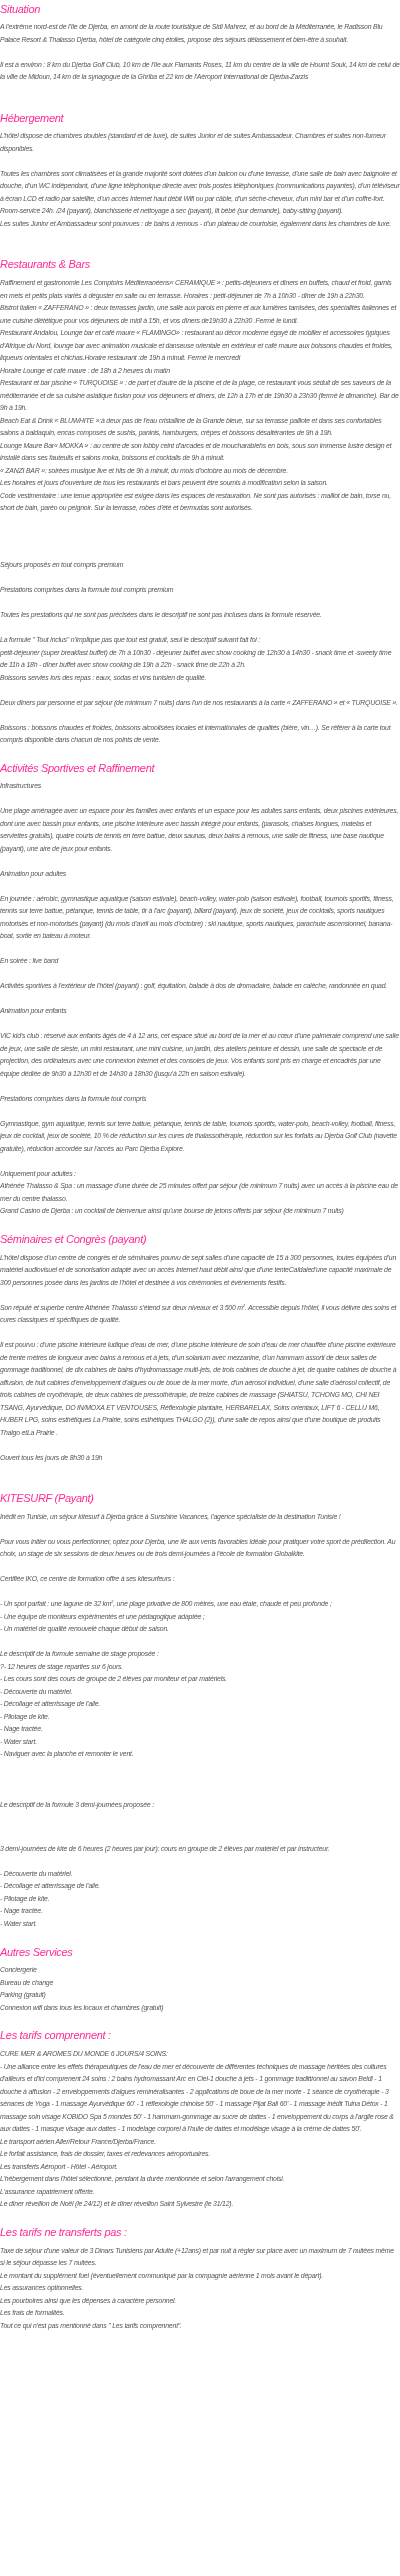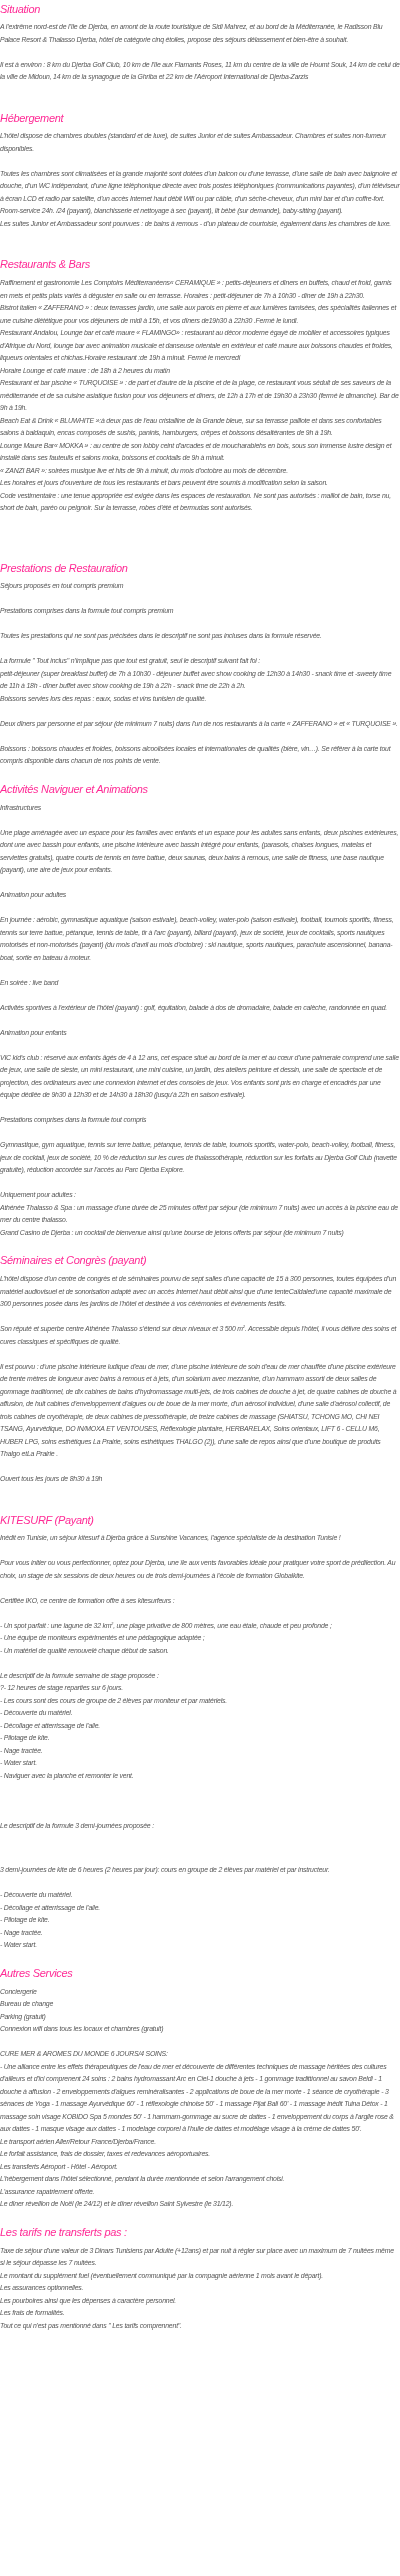--- a/index.html
+++ b/index.html
@@ -66,33 +66,32 @@
     <p class="para tight">Restaurant et bar piscine «  TURQUOISE  » : de part et d’autre de la piscine et de la plage, ce restaurant vous séduit de ses saveurs de la méditerranée et de sa cuisine asiatique fusion pour vos déjeuners et dîners, de 12h à 17h et de 19h30 à 23h30 (fermé le dimanche). Bar de 9h à 19h.</p>
     <p class="para tight">Beach Eat &amp; Drink « BLUWHITE »:à deux pas de l’eau cristalline de la Grande bleue, sur sa terrasse paillote et dans ses confortables salons à baldaquin, encas composés de sushis, paninis, hamburgers, crêpes et boissons désaltérantes de 9h à 19h.</p>
     <p class="para tight">Lounge Maure Bar«  MOKKA » : au centre de son lobby ceint d’arcades et de moucharabiehs en bois, sous son immense lustre design et installé dans ses fauteuils et salons moka, boissons et cocktails de 9h à minuit.</p>
     <p class="para tight"> «  ZANZI BAR  »: soirées musique live et hits de 9h à minuit, du mois d’octobre au mois de décembre.</p>
     <p class="para tight">Les horaires et jours d’ouverture de tous les restaurants et bars peuvent être soumis à modification selon la saison.</p>
     <p class="para">Code vestimentaire : une tenue appropriée est exigée dans les espaces de restauration. Ne sont pas autorisés : maillot de bain, torse nu, short de bain, paréo ou peignoir. Sur la terrasse, robes d’été et bermudas sont autorisés.</p>
   </section>
   <div class="gap-l"></div>
 
   <section class="section">
-    <h2 class="heading">Prestations de Restauration</h2>
     <p class="para">Séjours proposés en tout compris premium</p>
     <p class="para">Prestations comprises dans la formule tout compris premium</p>
     <p class="para">Toutes les prestations qui ne sont pas précisées dans le descriptif ne sont pas incluses dans la formule réservée.</p>
     <p class="para tight">La formule " Tout inclus" n’implique pas que tout est gratuit, seul le descriptif suivant fait foi :</p>
     <p class="para tight">petit-déjeuner (super breakfast buffet) de 7h à 10h30 - déjeuner buffet avec show cooking de 12h30 à 14h30 - snack time et -sweety time de 11h à 18h  - dîner buffet avec show cooking de 19h à 22h - snack time de 22h à 2h.</p>
     <p class="para">Boissons servies lors des repas : eaux, sodas et vins tunisien de qualité.</p>
     <p class="para">Deux dîners par personne et par séjour (de minimum 7 nuits) dans l’un de nos restaurants à la carte « ZAFFERANO » et « TURQUOISE ».</p>
     <p class="para">Boissons : boissons chaudes et froides, boissons alcoolisées locales et internationales de qualités (bière, vin…). Se référer à la carte tout compris disponible dans chacun de nos points de vente.</p>
   </section>
 
   <section class="section">
-    <h2 class="heading">Activités Naviguer et Animations</h2>
+    <h2 class="heading">Activités Sportives et Raffinement</h2>
     <p class="para">Infrastructures</p>
     <p class="para">Une plage aménagée avec un espace pour les familles avec enfants et un espace pour les adultes sans enfants, deux piscines extérieures, dont une avec bassin pour enfants, une piscine intérieure avec bassin intégré pour enfants, (parasols, chaises longues, matelas et serviettes gratuits), quatre courts de tennis en terre battue, deux saunas, deux bains à remous, une salle de fitness, une base nautique (payant), une aire de jeux pour enfants.</p>
     <p class="para">Animation pour adultes</p>
     <p class="para">En journée : aérobic, gymnastique aquatique (saison estivale), beach-volley, water-polo (saison estivale), football, tournois sportifs, fitness, tennis sur terre battue, pétanque, tennis de table, tir à l’arc (payant), billard (payant), jeux de société, jeux de cocktails, sports nautiques motorisés et non-motorisés (payant) (du mois d’avril au mois d’octobre) : ski nautique, sports nautiques, parachute ascensionnel, banana-boat, sortie en bateau à moteur.</p>
     <p class="para">En soirée : live band</p>
     <p class="para">Activités sportives à l’extérieur de l’hôtel (payant) : golf, équitation, balade à dos de dromadaire, balade en calèche, randonnée en quad.</p>
     <p class="para">Animation pour enfants</p>
     <p class="para">VIC kid’s club  : réservé aux enfants âgés de 4 à 12 ans, cet espace situé au bord de la mer et au cœur d’une palmeraie comprend une salle de jeux, une salle de sieste, un mini restaurant, une mini cuisine, un jardin, des ateliers peinture et dessin, une salle de spectacle et de projection, des ordinateurs avec une connexion internet et des consoles de jeux. Vos enfants sont pris en charge et encadrés par une équipe dédiée de 9h30 à 12h30 et de 14h30 à 18h30 (jusqu’à 22h en saison estivale).</p>
     <p class="para">Prestations comprises dans la formule tout compris</p>
     <p class="para">Gymnastique, gym aquatique, tennis sur terre battue, pétanque, tennis de table, tournois sportifs, water-polo, beach-volley, football, fitness, jeux de cocktail, jeux de société, 10 % de réduction sur les cures de thalassothérapie, réduction sur les forfaits au Djerba Golf Club (navette gratuite), réduction accordée sur l’accès au Parc Djerba Explore.</p>
@@ -148,20 +147,21 @@
 
   <section class="section">
     <h2 class="heading">Autres Services</h2>
     <p class="para tight">Conciergerie</p>
     <p class="para tight">Bureau de change</p>
     <p class="para tight">Parking (gratuit)</p>
     <p class="para">Connexion wifi dans tous les locaux et chambres (gratuit)</p>
   </section>
 
   <section class="section">
+    <h2 class="heading">Les tarifs comprennent :</h2>
     <p class="para tight">CURE MER &amp; AROMES DU MONDE 6 JOURS/4 SOINS:</p>
     <p class="para tight">- Une alliance entre les effets thérapeutiques de l'eau de mer et découverte de différentes techniques de massage héritées des cultures d'ailleurs et d'ici comprenent 24 soins : 2 bains hydromassant Arc en Ciel-1 douche à jets - 1 gommage tradittionnel au savon Beldi - 1 douche à affusion - 2 enveloppements d'algues reminéralisantes - 2 applications de boue de la mer morte - 1 séance de cryothérapie - 3 sénaces de Yoga - 1 massage Ayurvédique 60' - 1 réflexologie chinoise 50' - 1 massage Pijat Bali 60' - 1 massage inédit Tuina Détox - 1 massage soin visage KOBIDO Spa 5 mondes 50' - 1 hammam-gommage au sucre de dattes - 1 enveloppement du corps à l'argile rose &amp; aux dattes - 1 masque visage aux dattes - 1 modelage corporel à l'huile de dattes et modélage visage à la créme de dattes 50'.</p>
     <p class="para tight">Le transport aérien Aller/Retour  France/Djerba/France.</p>
     <p class="para tight">Le forfait assistance, frais de dossier, taxes et redevances aéroportuaires.</p>
     <p class="para tight">Les transferts Aéroport - Hôtel - Aéroport.</p>
     <p class="para tight">L'hébergement dans l'hôtel sélectionné, pendant la durée mentionnée et selon l'arrangement choisi.</p>
     <p class="para tight">L'assurance rapatriement offerte.</p>
     <p class="para">Le dîner réveillon de Noël (le 24/12) et le dîner réveillon Saint Sylvestre (le 31/12).</p>
   </section>
 

